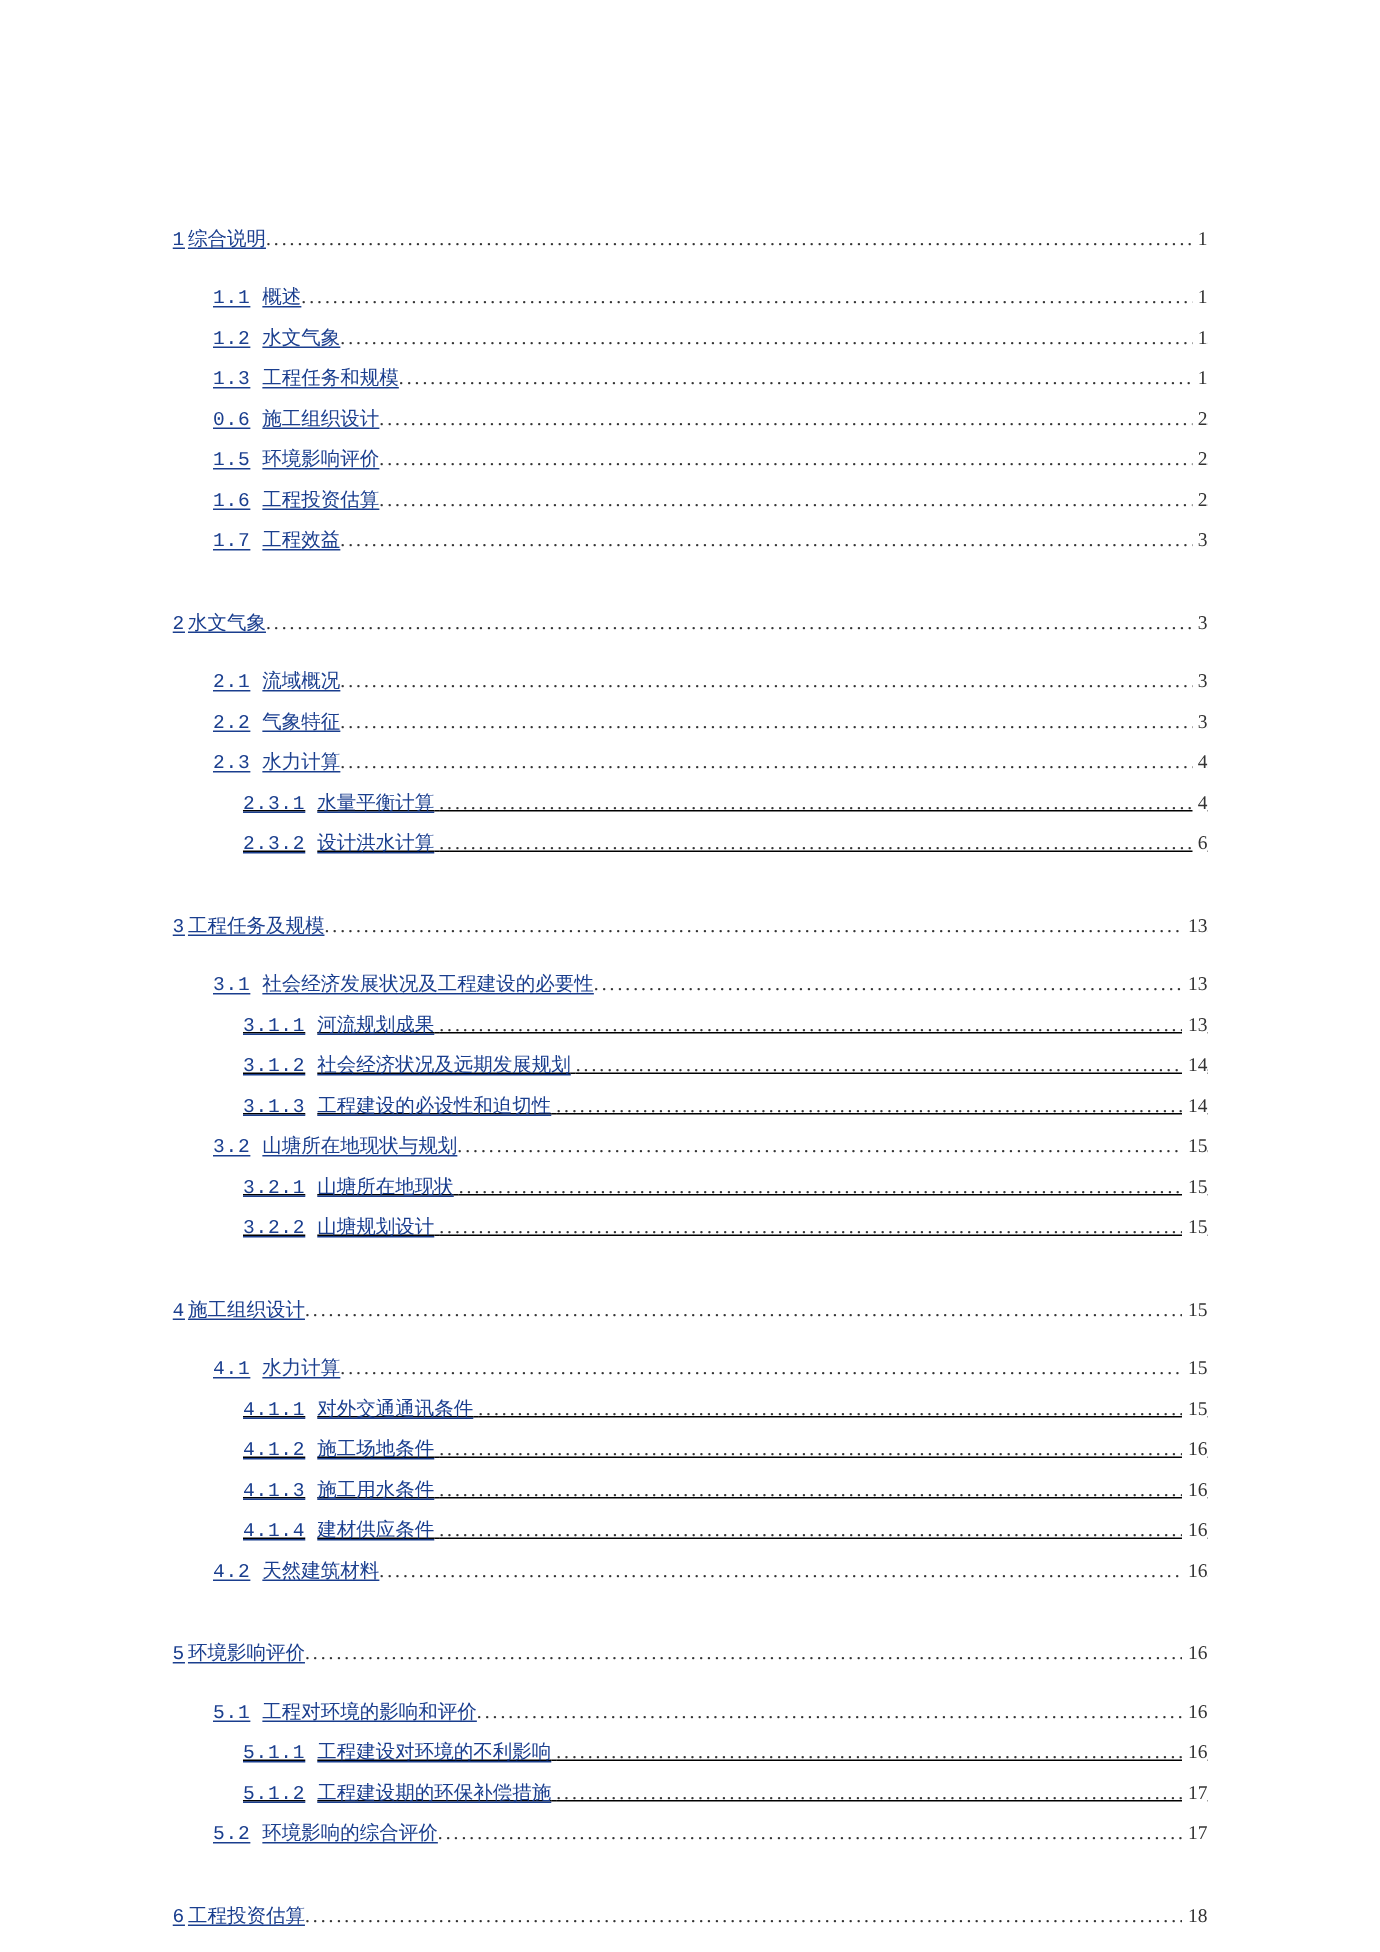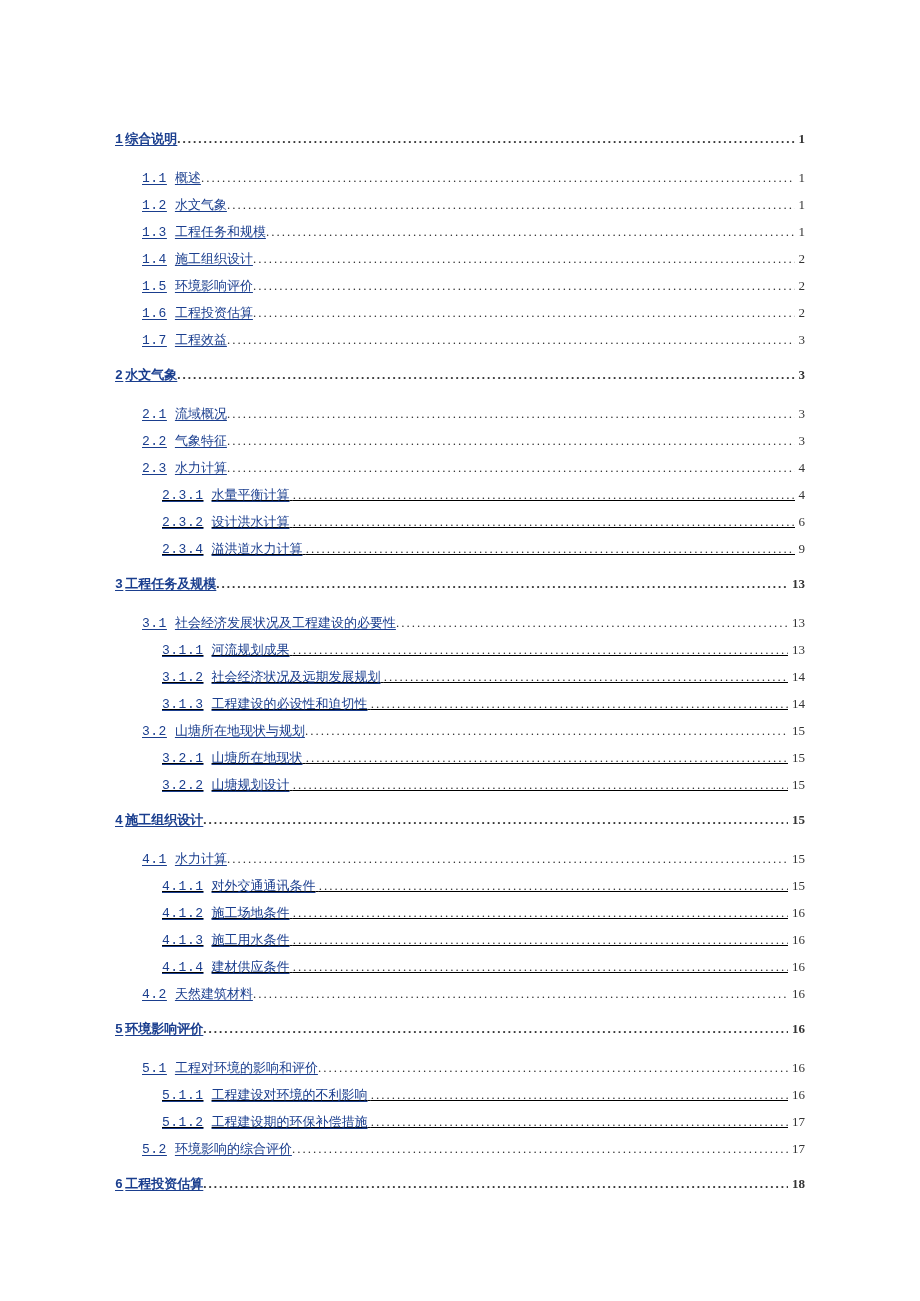--- a/index.html
+++ b/index.html
@@ -9,21 +9,21 @@
       width: 920px;
       padding: 118px 115px 60px 115px;
     }
     .toc-entry {
       position: relative;
       overflow: hidden;
       white-space: nowrap;
       line-height: 2.0;
       font-size: 13px;
     }
-    .toc-entry.level1 { margin-left: 0; margin-top: 8px; margin-bottom: 12px; font-weight: bold; }
+    .toc-entry.level1 { margin-left: 0; margin-top: 28px; margin-bottom: 12px; }
     .toc-entry.level2 { margin-left: 27px; }
     .toc-entry.level3 { margin-left: 47px; text-decoration: underline; }
     .toc-link {
       color: #1a3e8e;
       text-decoration: underline;
       text-underline-offset: 2px;
       display: inline;
     }
     .toc-num {
       color: #1a3e8e;
@@ -51,31 +51,30 @@
     }
   </style>
 </head>
 <body>
 
 <div id="toc-container">
     <div class="toc-entry level1"><span class="toc-num l1">1</span><span class="toc-link">综合说明</span><span class="dots"></span><span class="page-num">1</span></div>
     <div class="toc-entry level2"><span class="toc-num">1.1</span><span class="toc-link">概述</span><span class="dots"></span><span class="page-num">1</span></div>
     <div class="toc-entry level2"><span class="toc-num">1.2</span><span class="toc-link">水文气象</span><span class="dots"></span><span class="page-num">1</span></div>
     <div class="toc-entry level2"><span class="toc-num">1.3</span><span class="toc-link">工程任务和规模</span><span class="dots"></span><span class="page-num">1</span></div>
-    <div class="toc-entry level2"><span class="toc-num">1.4</span><span class="toc-link">施工组织设计</span><span class="dots"></span><span class="page-num">2</span></div>
+    <div class="toc-entry level2"><span class="toc-num">0.6</span><span class="toc-link">施工组织设计</span><span class="dots"></span><span class="page-num">2</span></div>
     <div class="toc-entry level2"><span class="toc-num">1.5</span><span class="toc-link">环境影响评价</span><span class="dots"></span><span class="page-num">2</span></div>
     <div class="toc-entry level2"><span class="toc-num">1.6</span><span class="toc-link">工程投资估算</span><span class="dots"></span><span class="page-num">2</span></div>
     <div class="toc-entry level2"><span class="toc-num">1.7</span><span class="toc-link">工程效益</span><span class="dots"></span><span class="page-num">3</span></div>
     <div class="toc-entry level1"><span class="toc-num l1">2</span><span class="toc-link">水文气象</span><span class="dots"></span><span class="page-num">3</span></div>
     <div class="toc-entry level2"><span class="toc-num">2.1</span><span class="toc-link">流域概况</span><span class="dots"></span><span class="page-num">3</span></div>
     <div class="toc-entry level2"><span class="toc-num">2.2</span><span class="toc-link">气象特征</span><span class="dots"></span><span class="page-num">3</span></div>
     <div class="toc-entry level2"><span class="toc-num">2.3</span><span class="toc-link">水力计算</span><span class="dots"></span><span class="page-num">4</span></div>
     <div class="toc-entry level3"><span class="toc-num">2.3.1</span><span class="toc-link">水量平衡计算</span> <span class="dots"></span><span class="page-num">4</span></div>
     <div class="toc-entry level3"><span class="toc-num">2.3.2</span><span class="toc-link">设计洪水计算</span> <span class="dots"></span><span class="page-num">6</span></div>
-    <div class="toc-entry level3"><span class="toc-num">2.3.4</span><span class="toc-link">溢洪道水力计算</span> <span class="dots"></span><span class="page-num">9</span></div>
     <div class="toc-entry level1"><span class="toc-num l1">3</span><span class="toc-link">工程任务及规模</span><span class="dots"></span><span class="page-num">13</span></div>
     <div class="toc-entry level2"><span class="toc-num">3.1</span><span class="toc-link">社会经济发展状况及工程建设的必要性</span><span class="dots"></span><span class="page-num">13</span></div>
     <div class="toc-entry level3"><span class="toc-num">3.1.1</span><span class="toc-link">河流规划成果</span> <span class="dots"></span><span class="page-num">13</span></div>
     <div class="toc-entry level3"><span class="toc-num">3.1.2</span><span class="toc-link">社会经济状况及远期发展规划</span> <span class="dots"></span><span class="page-num">14</span></div>
     <div class="toc-entry level3"><span class="toc-num">3.1.3</span><span class="toc-link">工程建设的必设性和迫切性</span> <span class="dots"></span><span class="page-num">14</span></div>
     <div class="toc-entry level2"><span class="toc-num">3.2</span><span class="toc-link">山塘所在地现状与规划</span><span class="dots"></span><span class="page-num">15</span></div>
     <div class="toc-entry level3"><span class="toc-num">3.2.1</span><span class="toc-link">山塘所在地现状</span> <span class="dots"></span><span class="page-num">15</span></div>
     <div class="toc-entry level3"><span class="toc-num">3.2.2</span><span class="toc-link">山塘规划设计</span> <span class="dots"></span><span class="page-num">15</span></div>
     <div class="toc-entry level1"><span class="toc-num l1">4</span><span class="toc-link">施工组织设计</span><span class="dots"></span><span class="page-num">15</span></div>
     <div class="toc-entry level2"><span class="toc-num">4.1</span><span class="toc-link">水力计算</span><span class="dots"></span><span class="page-num">15</span></div>

